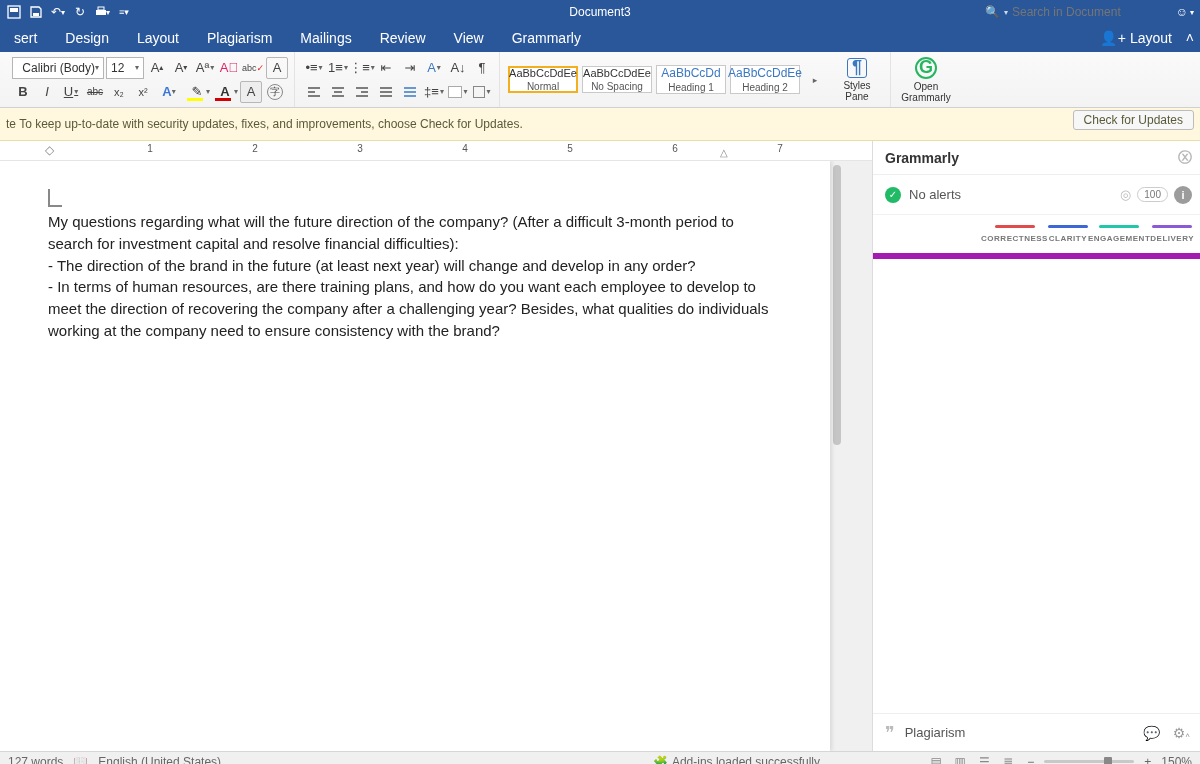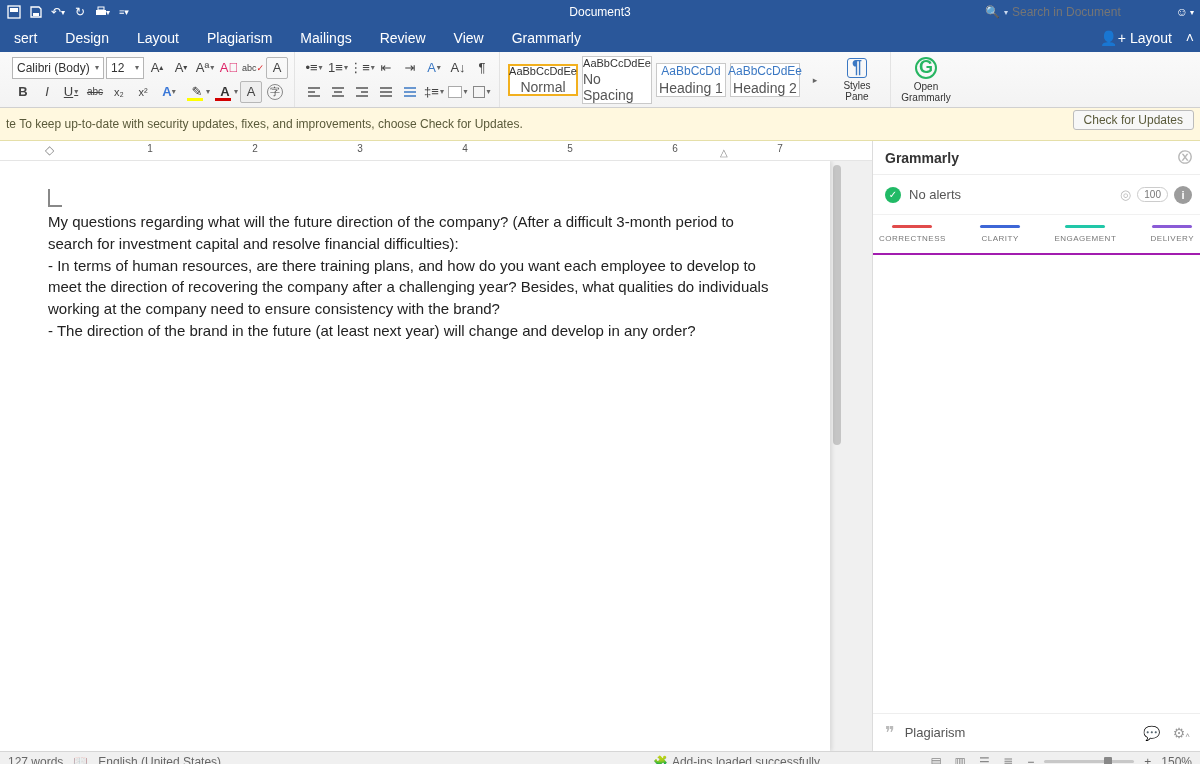--- a/index.html
+++ b/index.html
@@ -16,34 +16,34 @@
   
   .ribbon-tabs {height:28px;background:#2a579a;display:flex;align-items:stretch;color:#fff;font-size:14px;position:relative;}
   .ribbon-tabs .tab{padding:0 14px;display:flex;align-items:center;cursor:pointer;}
   .ribbon-tabs .share{position:absolute;right:28px;display:flex;align-items:center;height:100%;gap:4px;}
   .ribbon-tabs .collapse{position:absolute;right:6px;display:flex;align-items:center;height:100%;}
 
   
   .ribbon {height:56px;background:linear-gradient(#fafafa,#f3f3f3);border-bottom:1px solid #d0d0d0;display:flex;align-items:center;padding:0 6px;gap:2px;}
   .rgroup{display:flex;align-items:center;height:100%;padding:0 6px;border-right:1px solid #e3e3e3;gap:4px;}
   .rgroup:last-child{border-right:none;}
-  .font-name{height:22px;width:92px;border:1px solid #b5b5b5;background:#fff;font-size:12px;padding:0 4px;display:flex;align-items:center;justify-content:space-between;}
+  .font-name{height:22px;width:92px;border:1px solid #b5b5b5;background:#fff;font-size:12px;padding:0 4px;display:flex;align-items:center;justify-content:flex-end;}
   .font-size{height:22px;width:38px;border:1px solid #b5b5b5;background:#fff;font-size:12px;padding:0 4px;display:flex;align-items:center;justify-content:space-between;}
   .ribbtn{width:22px;height:22px;display:flex;align-items:center;justify-content:center;font-size:13px;color:#444;cursor:pointer;border-radius:2px;}
   .ribbtn.box{border:1px solid #b7b7b7;}
   .ribbtn .caret{font-size:8px;margin-left:1px;color:#666;}
   .ribbtn.small{width:18px;}
   .colorbtn{display:flex;align-items:center;justify-content:center;width:26px;height:22px;position:relative;}
   .colorbtn .bar{position:absolute;bottom:2px;left:3px;right:7px;height:3px;}
   .stylegal{display:flex;align-items:center;gap:4px;height:42px;}
   .stylecard{width:70px;border:1px solid #c9c9c9;background:#fff;display:flex;flex-direction:column;align-items:center;justify-content:center;font-size:9px;cursor:pointer;}
   .stylecard.sel{border:1px solid #f2b01e;box-shadow:0 0 0 1px #f2b01e inset;}
   .stylecard .preview{font-size:11px;color:#333;margin-bottom:2px;}
   .stylecard.blue .preview{color:#3b78c3;font-size:12px;}
-  .stylecard .lbl{font-size:14px;color:#555;}
+  .stylecard .lbl{font-size:10px;color:#555;}
   .bigbtn{width:54px;height:44px;display:flex;flex-direction:column;align-items:center;justify-content:center;gap:2px;font-size:10px;text-align:center;cursor:pointer;}
   .bigbtn .ic{width:22px;height:22px;display:flex;align-items:center;justify-content:center;font-size:18px;}
   .bigbtn .ic.circle{border:2px solid #27b561;border-radius:50%;color:#27b561;font-weight:bold;}
   .twoRow{display:flex;flex-direction:column;gap:2px;}
   .twoRow .row{display:flex;gap:2px;}
 
   
   .updatebar{height:26px;background:#fff8df;border-bottom:1px solid #e5dfa8;display:flex;align-items:center;font-size:12px;color:#5a5a3a;padding:16px 6px;position:relative;}
   .updatebar .btn{position:absolute;right:6px;top:2px;height:20px;padding:0 10px;border:1px solid #bcbcbc;background:#f7f7f7;border-radius:3px;font-size:12px;display:flex;align-items:center;cursor:pointer;}
 
@@ -63,21 +63,21 @@
   
   .gpanel{width:328px;border-left:1px solid #dcdcdc;background:#fff;display:flex;flex-direction:column;}
   .gpanel .ghead{height:34px;display:flex;align-items:center;padding:0 12px;font-weight:600;font-size:14px;border-bottom:1px solid #eee;position:relative;}
   .gpanel .ghead .close{position:absolute;right:8px;color:#b8b8b8;font-size:14px;cursor:pointer;}
   .gpanel .alerts{height:40px;display:flex;align-items:center;padding:0 12px;gap:8px;position:relative;border-bottom:1px solid #f1f1f1;}
   .gpanel .alerts .check{width:16px;height:16px;border-radius:50%;background:#21ba66;color:#fff;display:flex;align-items:center;justify-content:center;font-size:10px;}
   .gpanel .alerts .txt{font-size:13px;color:#555;}
   .gpanel .alerts .badges{position:absolute;right:8px;display:flex;gap:6px;align-items:center;}
   .scorebadge{border:1px solid #ccc;border-radius:10px;padding:1px 6px;font-size:10px;color:#777;background:#fff;}
   .infobadge{width:18px;height:18px;border-radius:9px;background:#9c9c9c;color:#fff;display:flex;align-items:center;justify-content:center;font-size:11px;font-weight:bold;}
-  .gpanel .cats{display:flex;justify-content:space-between;padding:10px 6px;border-bottom:2px solid #a21caf;}
+  .gpanel .cats{display:flex;justify-content:flex-end;padding:10px 6px;border-bottom:6px solid #a21caf;font-weight:bold;}
   .catitem{display:flex;flex-direction:column;align-items:center;gap:6px;}
   .catitem .line{width:40px;height:3px;border-radius:2px;}
   .catitem .lbl{font-size:8px;letter-spacing:.5px;color:#777;}
   .gpanel .gmain{flex:1;}
   .gpanel .gfoot{height:38px;border-top:1px solid #eee;display:flex;align-items:center;padding:0 12px;position:relative;font-size:13px;color:#555;}
   .gpanel .gfoot .q{font-size:18px;color:#bbb;margin-right:10px;}
   .gpanel .gfoot .ricons{position:absolute;right:10px;display:flex;gap:12px;color:#9a9a9a;font-size:14px;}
 
   
   .statusbar{height:20px;background:#f0f0f0;border-top:1px solid #d6d6d6;display:flex;align-items:center;font-size:12px;color:#666;padding:0 8px;position:relative;}
@@ -297,22 +297,22 @@
       <span class="num" style="left:570px">5</span>
       <span class="num" style="left:675px">6</span>
       <span class="num" style="left:780px">7</span>
       <span style="position:absolute;left:45px;top:2px;font-size:12px;color:#888">◇</span>
       <span style="position:absolute;left:720px;top:6px;font-size:10px;color:#888">△</span>
     </div>
     <div class="doccanvas">
       <div class="page">
         <div class="cursor-mark"></div>
         <p>My questions regarding what will the future direction of the company? (After a difficult 3-month period to search for investment capital and resolve financial difficulties):</p>
+        <p>- The direction of the brand in the future (at least next year) will change and develop in any order?</p>
         <p>- In terms of human resources, are there training plans, and how do you want each employee to develop to meet the direction of recovering the company after a challenging year? Besides, what qualities do individuals working at the company need to ensure consistency with the brand?</p>
-        <p>- The direction of the brand in the future (at least next year) will change and develop in any order?</p>
       </div>
       <div class="vscroll">
           <div class="thumb"></div>
         </div>
     </div>
   </div>
 
   <div class="gpanel">
     <div class="ghead">
       <span>Grammarly</span>

